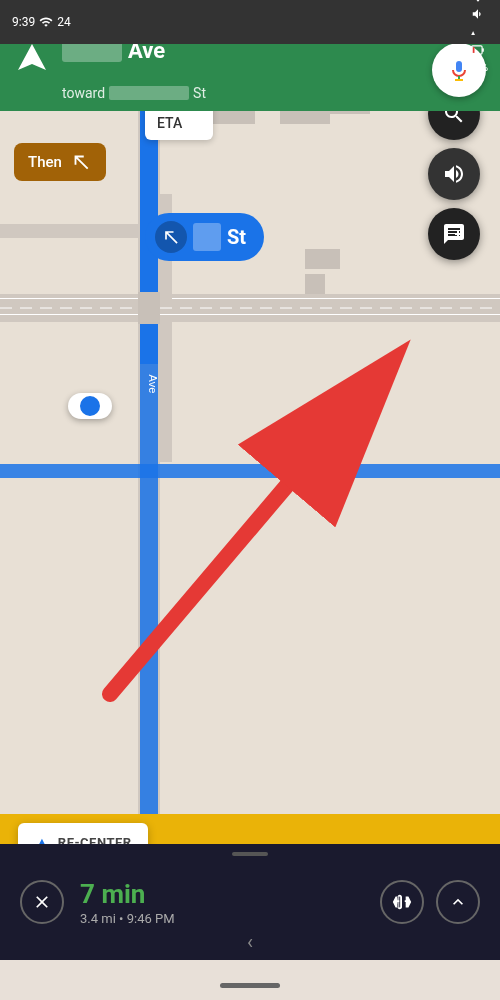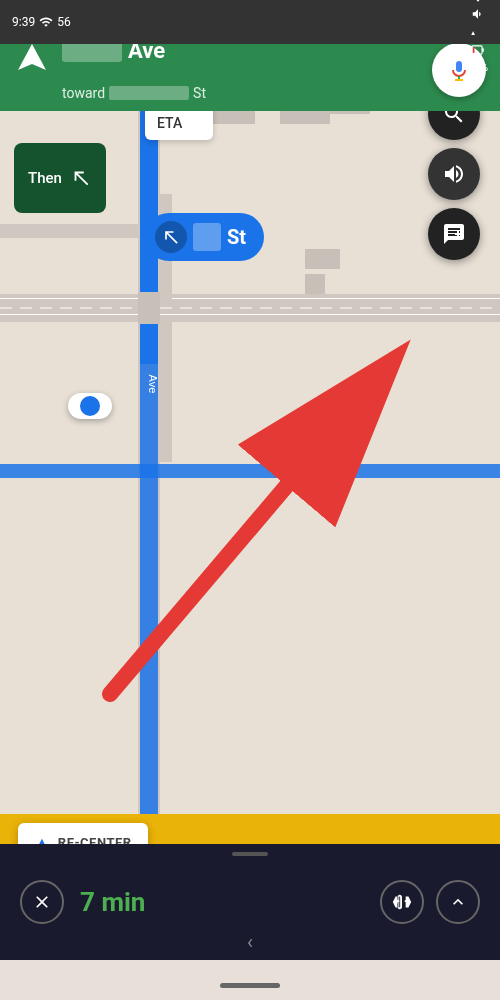--- a/index.html
+++ b/index.html
@@ -107,23 +107,23 @@
       justify-content: center;
       flex-shrink: 0;
       box-shadow: 0 2px 6px rgba(0,0,0,0.3);
     }
 
     
     .then-turn {
       position: absolute;
       top: 143px;
       left: 14px;
-      background: #14532d;
+      background: #a16207;
       border-radius: 8px;
-      padding: 24px 14px;
+      padding: 8px 14px;
       display: flex;
       align-items: center;
       gap: 8px;
       z-index: 51;
     }
     .then-text {
       color: white;
       font-size: 15px;
       font-weight: 500;
     }
@@ -372,21 +372,21 @@
   </style>
 </head>
 <body>
 
 <div class="status-bar">
   <div class="status-left">
     <span>9:39</span>
     <svg width="14" height="14" viewBox="0 0 24 24" fill="white">
         <path d="M1 9l2 2c4.97-4.97 13.03-4.97 18 0l2-2C16.93 2.93 7.08 2.93 1 9zm8 8l3 3 3-3c-1.65-1.66-4.34-1.66-6 0zm-4-4l2 2c2.76-2.76 7.24-2.76 10 0l2-2C15.14 9.14 8.87 9.14 5 13z"></path>
       </svg>
-    <span>56</span>
+    <span>24</span>
   </div>
   <div class="status-right">
     <svg width="14" height="14" viewBox="0 0 24 24" fill="white">
         <path d="M22 5.72l-4.6-3.86-1.29 1.53 4.6 3.86L22 5.72zM7.88 3.39L6.6 1.86 2 5.71l1.29 1.53 4.59-3.85zM12.5 8H11v6l4.75 2.85.75-1.23-4-2.37V8zM12 4c-4.97 0-9 4.03-9 9s4.02 9 9 9c4.97 0 9-4.03 9-9s-4.03-9-9-9zm0 16c-3.87 0-7-3.13-7-7s3.13-7 7-7 7 3.13 7 7-3.13 7-7 7z"></path>
       </svg>
     <svg width="14" height="14" viewBox="0 0 24 24" fill="white">
         <path d="M12 2C8.13 2 5 5.13 5 9c0 5.25 7 13 7 13s7-7.75 7-13c0-3.87-3.13-7-7-7zm0 9.5c-1.38 0-2.5-1.12-2.5-2.5s1.12-2.5 2.5-2.5 2.5 1.12 2.5 2.5-1.12 2.5-2.5 2.5z"></path>
       </svg>
     <svg width="14" height="14" viewBox="0 0 24 24" fill="white">
         <path d="M3 9v6h4l5 5V4L7 9H3zm13.5 3c0-1.77-1.02-3.29-2.5-4.03v8.05c1.48-.73 2.5-2.25 2.5-4.02z"></path>
@@ -538,20 +538,25 @@
   <div class="bottom-handle"></div>
 
   <div class="bottom-close-btn">
     <svg width="20" height="20" viewBox="0 0 24 24" fill="white">
       <path d="M19 6.41L17.59 5 12 10.59 6.41 5 5 6.41 10.59 12 5 17.59 6.41 19 12 13.41 17.59 19 19 17.59 13.41 12z"></path>
     </svg>
   </div>
 
   <div class="bottom-eta">
     <div class="eta-time">7 min</div>
+    <div class="eta-details">
+      <span>3.4 mi</span>
+      <span> • </span>
+      <span>9:46 PM</span>
+    </div>
   </div>
 
   <div class="bottom-route-btn">
     <svg width="22" height="22" viewBox="0 0 24 24" fill="white">
       <path d="M9.5 6c.28 0 .5.22.5.5v11c0 .28-.22.5-.5.5s-.5-.22-.5-.5v-11c0-.28.22-.5.5-.5zM5 6h3v12H5L2 12l3-6zm14 0h-3v12h3l3-6-3-6zM9.5 4C8.12 4 7 5.12 7 6.5v11C7 18.88 8.12 20 9.5 20s2.5-1.12 2.5-2.5v-11C12 5.12 10.88 4 9.5 4z"></path>
       <path d="M17 8v2h-2v2h2v2l3-3-3-3zM7 8L4 11l3 3v-2h2v-2H7V8z"></path>
     </svg>
   </div>
 
   <div class="bottom-expand-btn">

